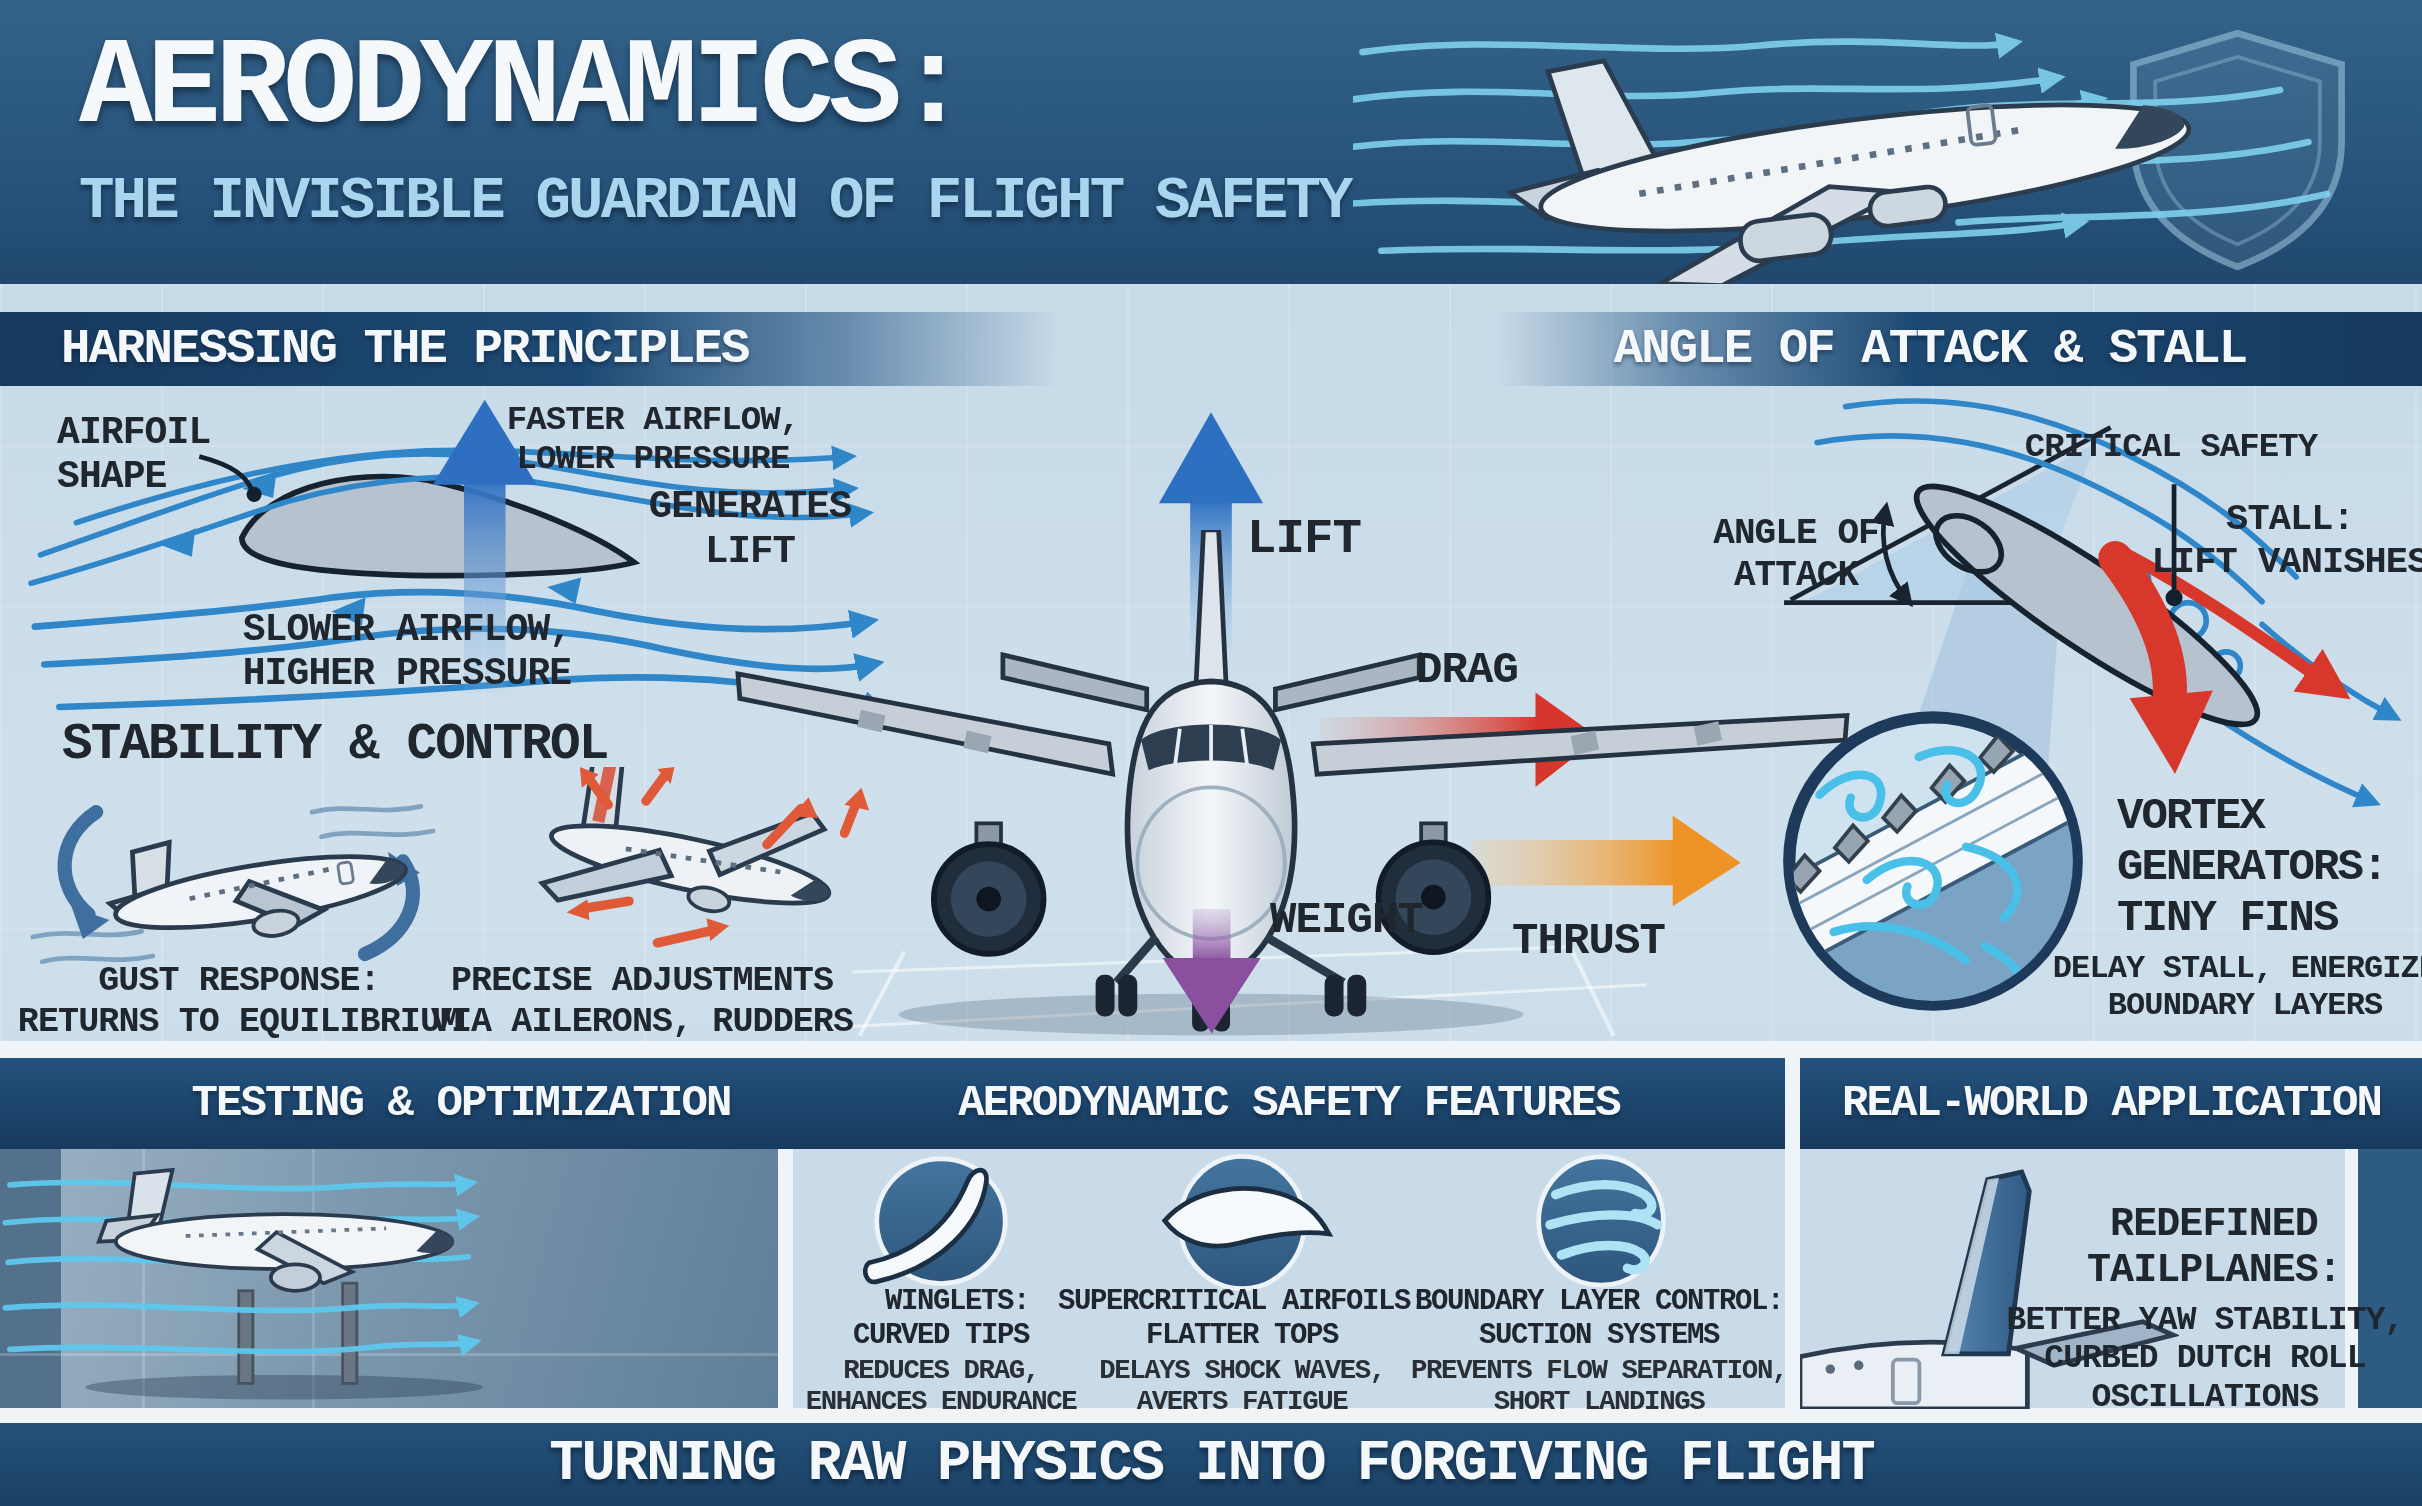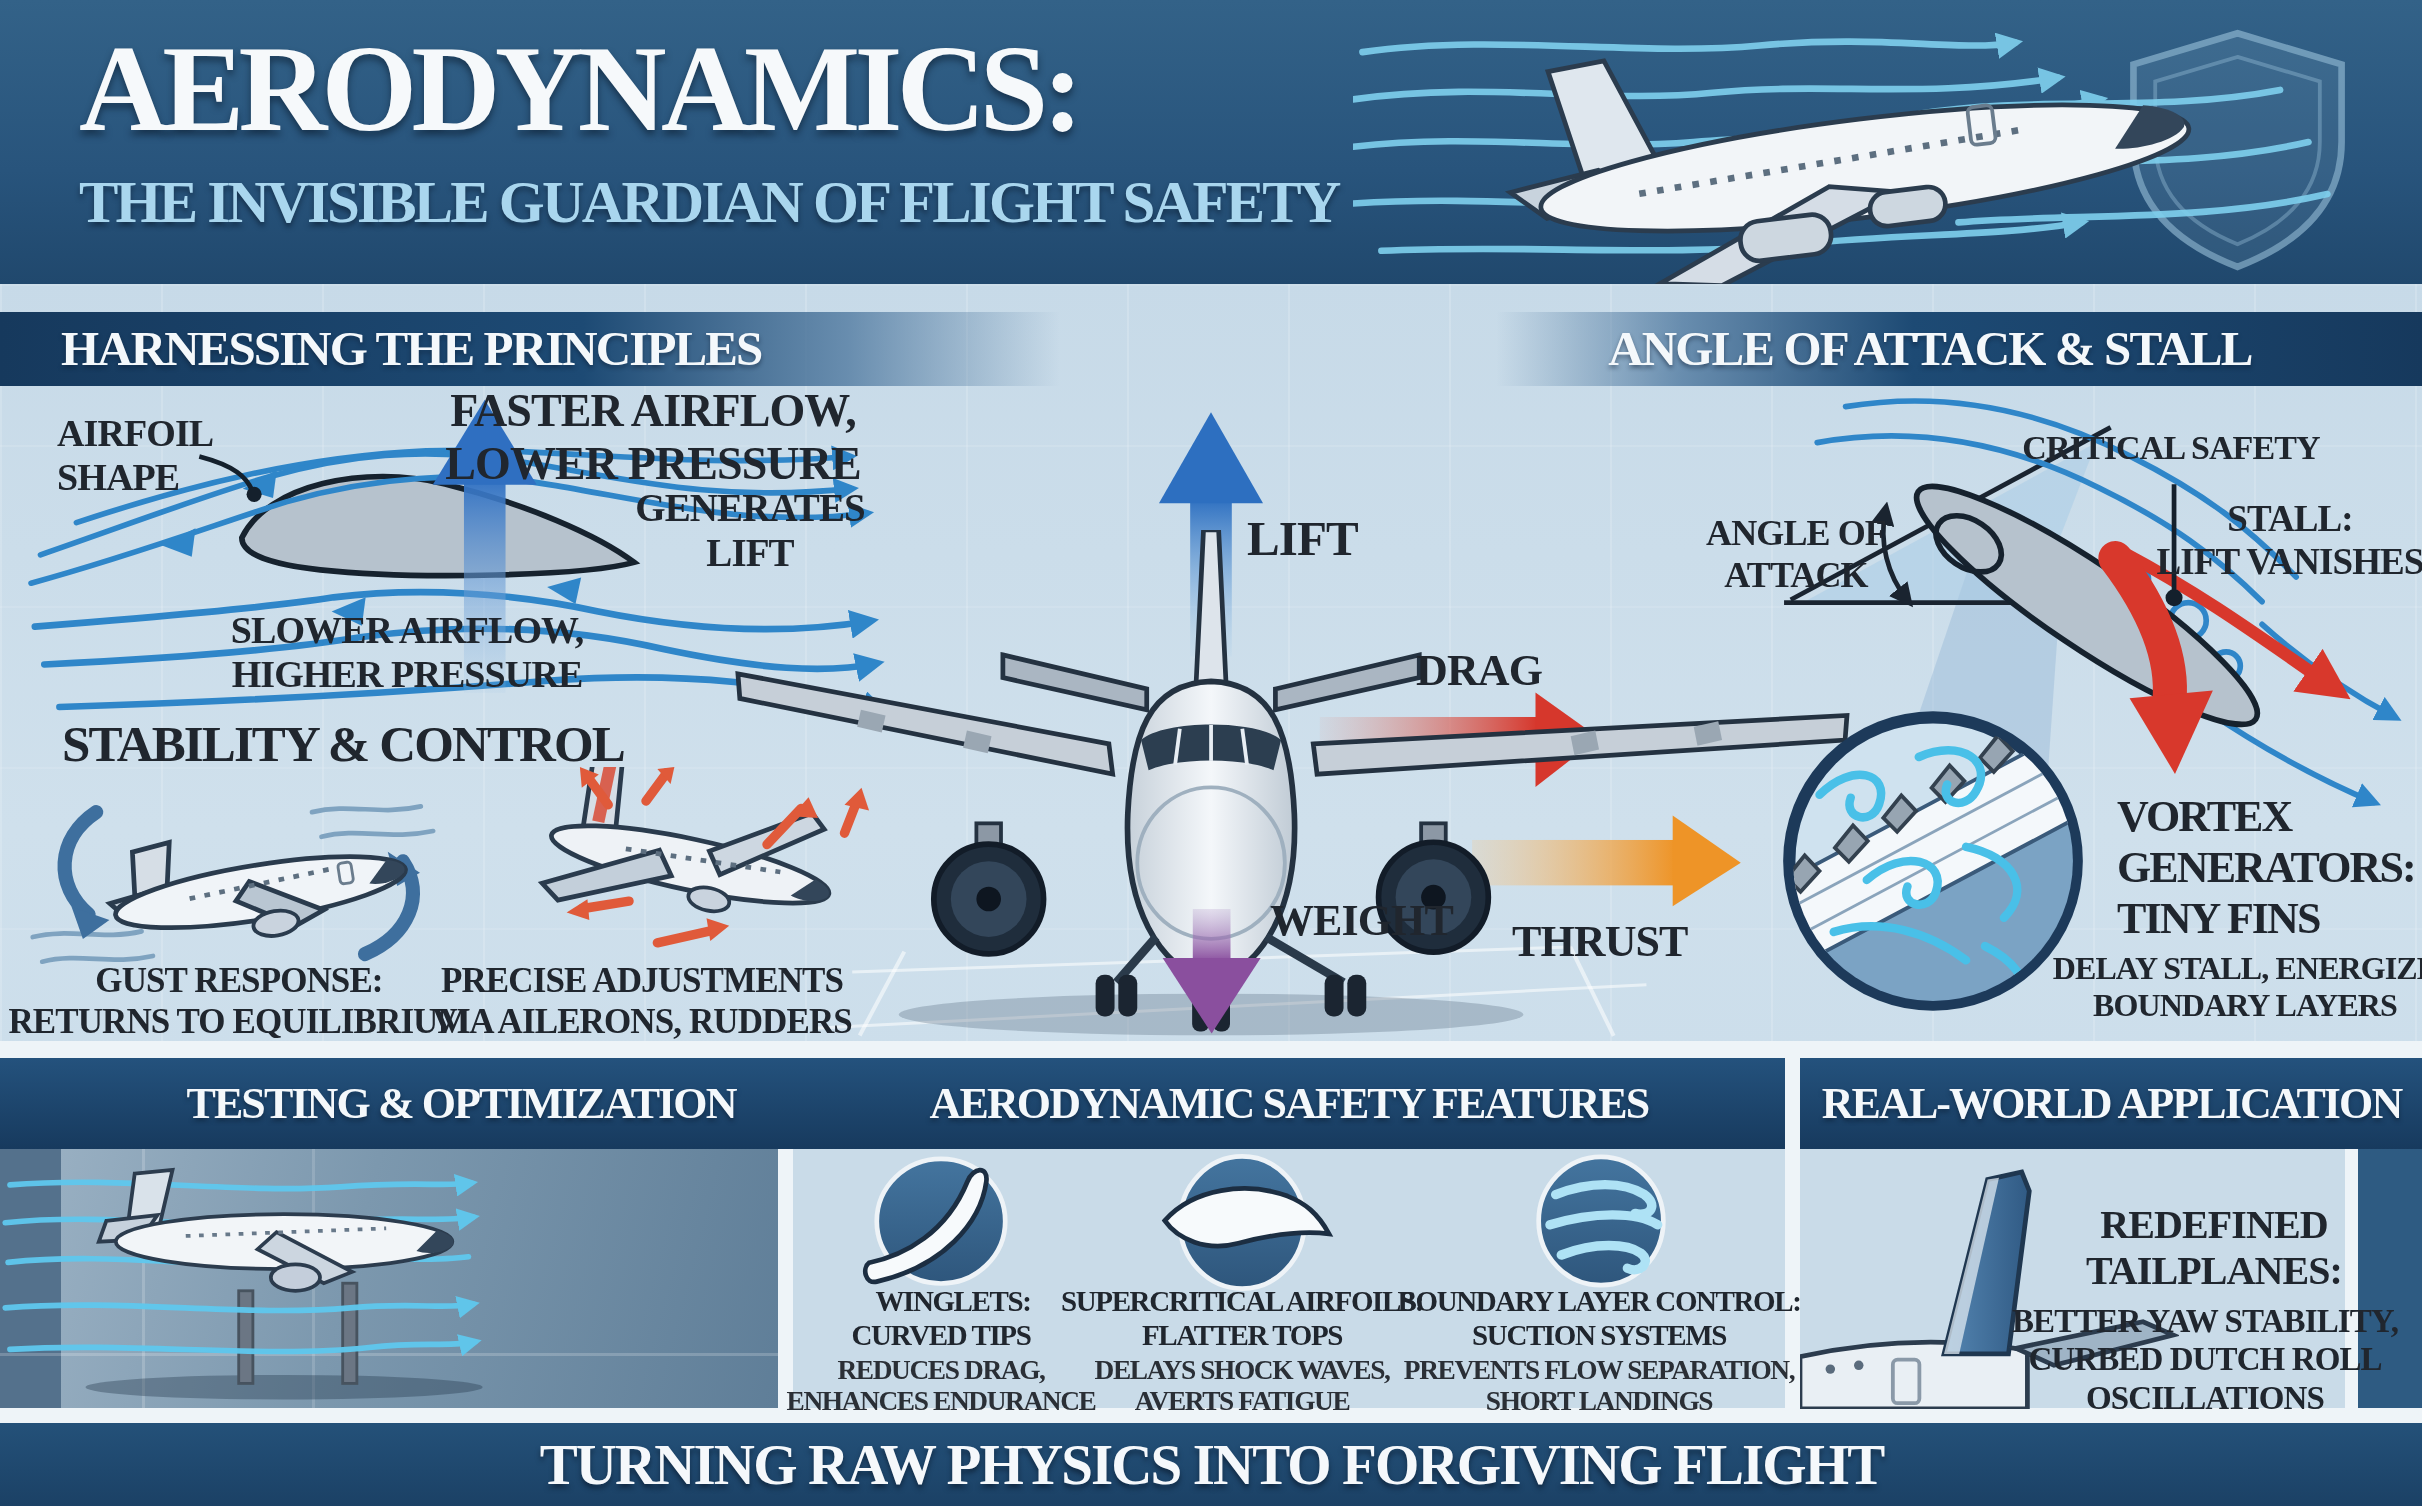--- a/index.html
+++ b/index.html
@@ -1,17 +1,17 @@
 <!DOCTYPE html>
 <html style="font-size:15px"><head>
 <meta charset="utf-8">
 <style>
   html,body{margin:0;padding:0;background:#0c2238;}
   #stage{position:relative;width:2423px;height:1507px;overflow:hidden;
-         font-family:Liberation Serif, serif;
+         font-family:Liberation Mono, monospace;
          background:linear-gradient(180deg,#c3d7e6 0%,#cfe0ec 55%,#c6dae9 100%);}
   .abs{position:absolute;}
   .pre{white-space:pre-line;}
   .lbl{color:#20262e;font-weight:700;letter-spacing:-0.9px;line-height:1.16;}
   .ctr{transform:translateX(-50%);text-align:center;width:max-content;}
   
   #top-header{left:0;top:0;width:2423px;height:284px;
     background:linear-gradient(180deg,#336288 0%,#28547c 60%,#20486d 100%);}
   #main-title{left:79px;top:26.5px;font-size:123px;font-weight:800;color:#f6f9fb;
     letter-spacing:-5.7px;line-height:1.0;text-shadow:0 4.7px 7.6px rgba(8,22,38,.55);}
@@ -128,21 +128,21 @@
     <polygon points="558,220 594,210 588,238" fill="#2f86c9"></polygon>
 
     <rect x="470" y="100" width="44" height="232" fill="url(#liftg)"></rect>
     <polygon points="437,112 547,112 492,22" fill="#2f6fc1"></polygon>
 
     <path d="M190,82 C228,92 240,104 246,118" stroke="#14202c" stroke-width="5" fill="none"></path>
     <circle cx="248" cy="122" r="8" fill="#14202c"></circle>
   </svg>
   <div class="abs lbl pre" style="left:57px;top:411px;font-size:38px;">AIRFOIL
 SHAPE</div>
-  <div class="abs lbl pre ctr" style="left:653px;top:384px;font-size:46px;">FASTER AIRFLOW,
+  <div class="abs lbl pre ctr" style="left:653px;top:401px;font-size:34px;">FASTER AIRFLOW,
 LOWER PRESSURE</div>
   <div class="abs lbl pre ctr" style="left:750px;top:485px;font-size:39px;">GENERATES
 LIFT</div>
   <div class="abs lbl pre ctr" style="left:407px;top:608px;font-size:38px;">SLOWER AIRFLOW,
 HIGHER PRESSURE</div>
 
   <div class="abs lbl" style="left:62px;top:715px;font-size:51px;letter-spacing:-1.9px;">STABILITY &amp; CONTROL</div>
 
   <svg class="abs" style="left:28px;top:795px;" width="426" height="180" viewBox="0 0 450 190">
     <g stroke="#7fa3c0" stroke-width="5" fill="none" stroke-linecap="round">

